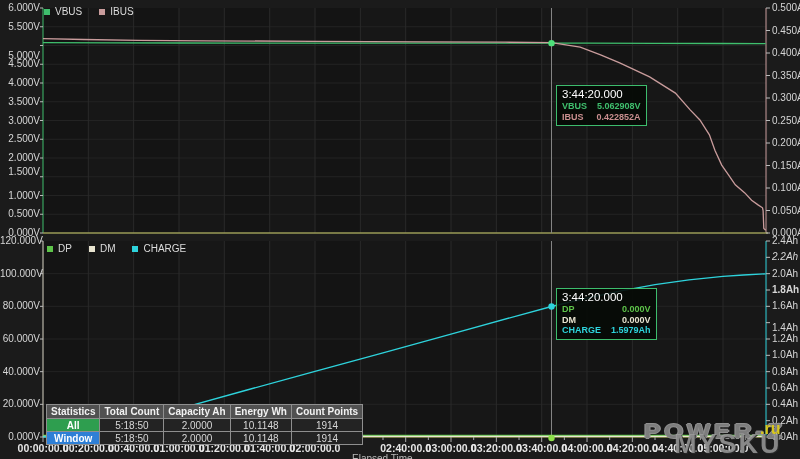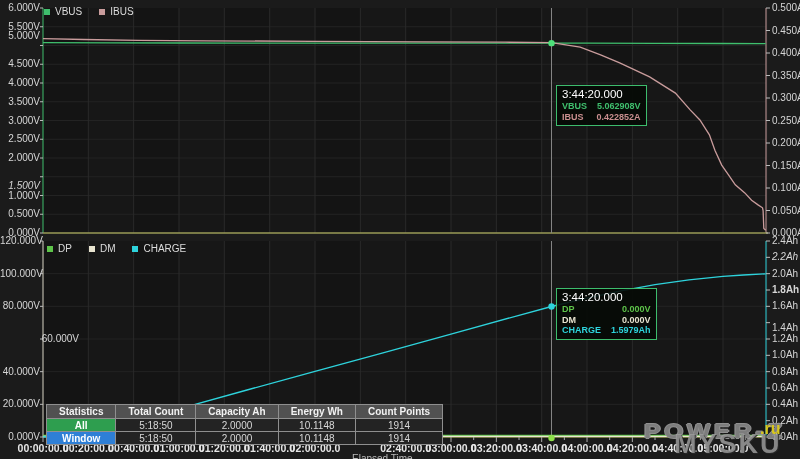--- a/index.html
+++ b/index.html
@@ -14,21 +14,21 @@
   .legend{position:absolute;display:flex;align-items:center;font-size:10px;color:#dcdcdc;gap:17px;}
   .legend-item{display:flex;align-items:center;gap:5px;white-space:nowrap;}
   .legend-sq{width:6px;height:6px;display:inline-block;}
   .tooltip{position:absolute;background:rgba(6,10,6,0.90);border:1px solid #3dbd6d;
            padding:2px 5px 3px 5px;z-index:30;}
   .tt-time{font-size:11.5px;color:#ffffff;line-height:13px;white-space:nowrap;}
   .tt-row{display:flex;justify-content:space-between;font-size:9px;font-weight:bold;
           line-height:10.5px;gap:10px;white-space:nowrap;}
   #stats{position:absolute;left:46px;top:404px;border-collapse:collapse;font-size:10px;
          z-index:20;color:#d8d8d8;}
-  #stats th{background:#515151;color:#f2f2f2;border:1px solid #8f8f8f;padding:0 12px;
+  #stats th{background:#515151;color:#f2f2f2;border:1px solid #8f8f8f;padding:0 4px;
             font-weight:bold;height:13px;white-space:nowrap;}
   #stats td{background:#232323;border:1px solid #8f8f8f;text-align:center;padding:0 4px;
             height:12px;white-space:nowrap;}
   #stats td.row-name{font-weight:bold;color:#ffffff;}
   .x-title{position:absolute;left:352px;top:453px;font-size:10px;color:#b8b8b8;z-index:5;}
   .wm{position:absolute;z-index:40;pointer-events:none;}
   #wm-brand{left:644px;top:419px;font-size:21px;font-weight:bold;letter-spacing:3px;
             transform:scaleX(1.18);transform-origin:left;
             color:rgba(27,27,27,0.15);
             text-shadow:1px 0 0 #8f8f8f,-1px 0 0 #8f8f8f,0 1px 0 #8f8f8f,0 -1px 0 #8f8f8f;}
@@ -283,46 +283,46 @@
       </tbody>
   </table>
 
   <div class="x-title">Elapsed Time</div>
 
   <div class="wm" id="wm-brand">POWER-Z</div>
   <div class="wm" id="wm-tld">.ru</div>
   <div class="wm" id="wm-site">MYSKU</div>
 <div class="tick-label y-left" style="left: 0px; top: 3px;">6.000V</div>
     <div class="tick-label y-left" style="left: 0px; top: 21.75px;">5.500V</div>
-    <div class="tick-label y-left" style="left: 0px; top: 31px; text-align: right;">5.000V</div>
+    <div class="tick-label y-left" style="left: 0px; top: 51px; text-align: right;">5.000V</div>
     <div class="tick-label y-left" style="left: 0px; top: 59.25px;">4.500V</div>
     <div class="tick-label y-left" style="left: 0px; top: 78px;">4.000V</div>
     <div class="tick-label y-left" style="left: 0px; top: 96.75px; text-align: right;">3.500V</div>
     <div class="tick-label y-left" style="left: 0px; top: 115.5px;">3.000V</div>
     <div class="tick-label y-left" style="left: 0px; top: 134.25px;">2.500V</div>
     <div class="tick-label y-left" style="left: 0px; top: 153px;">2.000V</div>
-    <div class="tick-label y-left" style="left: 0px; top: 181px; font-style: italic;">1.500V</div>
+    <div class="tick-label y-left" style="left: 0px; top: 167px;">1.500V</div>
     <div class="tick-label y-left" style="left: 0px; top: 190.5px;">1.000V</div>
     <div class="tick-label y-left" style="left: 0px; top: 209.25px;">0.500V</div>
     <div class="tick-label y-left" style="left: 0px; top: 228px;">0.000V</div>
     <div class="tick-label y-right" style="left: 772px; top: 3px;">0.500A</div>
     <div class="tick-label y-right" style="left: 772px; top: 25.5px;">0.450A</div>
     <div class="tick-label y-right" style="left: 772px; top: 48px;">0.400A</div>
     <div class="tick-label y-right" style="left: 772px; top: 70.5px;">0.350A</div>
     <div class="tick-label y-right" style="left: 772px; top: 93px;">0.300A</div>
     <div class="tick-label y-right" style="left: 772px; top: 115.5px;">0.250A</div>
     <div class="tick-label y-right" style="left: 772px; top: 138px;">0.200A</div>
     <div class="tick-label y-right" style="left: 772px; top: 160.5px;">0.150A</div>
     <div class="tick-label y-right" style="left: 772px; top: 183px;">0.100A</div>
     <div class="tick-label y-right" style="left: 772px; top: 205.5px;">0.050A</div>
     <div class="tick-label y-right" style="left: 772px; top: 228px;">0.000A</div>
     <div class="tick-label y-left" style="left: 0px; top: 236px;">120.000V</div>
     <div class="tick-label y-left" style="left: 0px; top: 268.667px;">100.000V</div>
     <div class="tick-label y-left" style="left: 0px; top: 301.333px;">80.000V</div>
-    <div class="tick-label y-left" style="left: 0px; top: 334px; padding-left: 39px;">60.000V</div>
+    <div class="tick-label y-left" style="left: 0px; top: 334px;">60.000V</div>
     <div class="tick-label y-left" style="left: 0px; top: 366.667px;">40.000V</div>
     <div class="tick-label y-left" style="left: 0px; top: 399.333px;">20.000V</div>
     <div class="tick-label y-left" style="left: 0px; top: 432px;">0.000V</div>
     <div class="tick-label y-right" style="left: 772px; top: 236px;">2.4Ah</div>
     <div class="tick-label y-right" style="left: 772px; top: 252.333px; font-style: italic;">2.2Ah</div>
     <div class="tick-label y-right" style="left: 772px; top: 268.667px;">2.0Ah</div>
     <div class="tick-label y-right" style="left: 772px; top: 285px; font-weight: bold;">1.8Ah</div>
     <div class="tick-label y-right" style="left: 772px; top: 301.333px;">1.6Ah</div>
     <div class="tick-label y-right" style="left: 772px; top: 323px;">1.4Ah</div>
     <div class="tick-label y-right" style="left: 772px; top: 334px;">1.2Ah</div>

